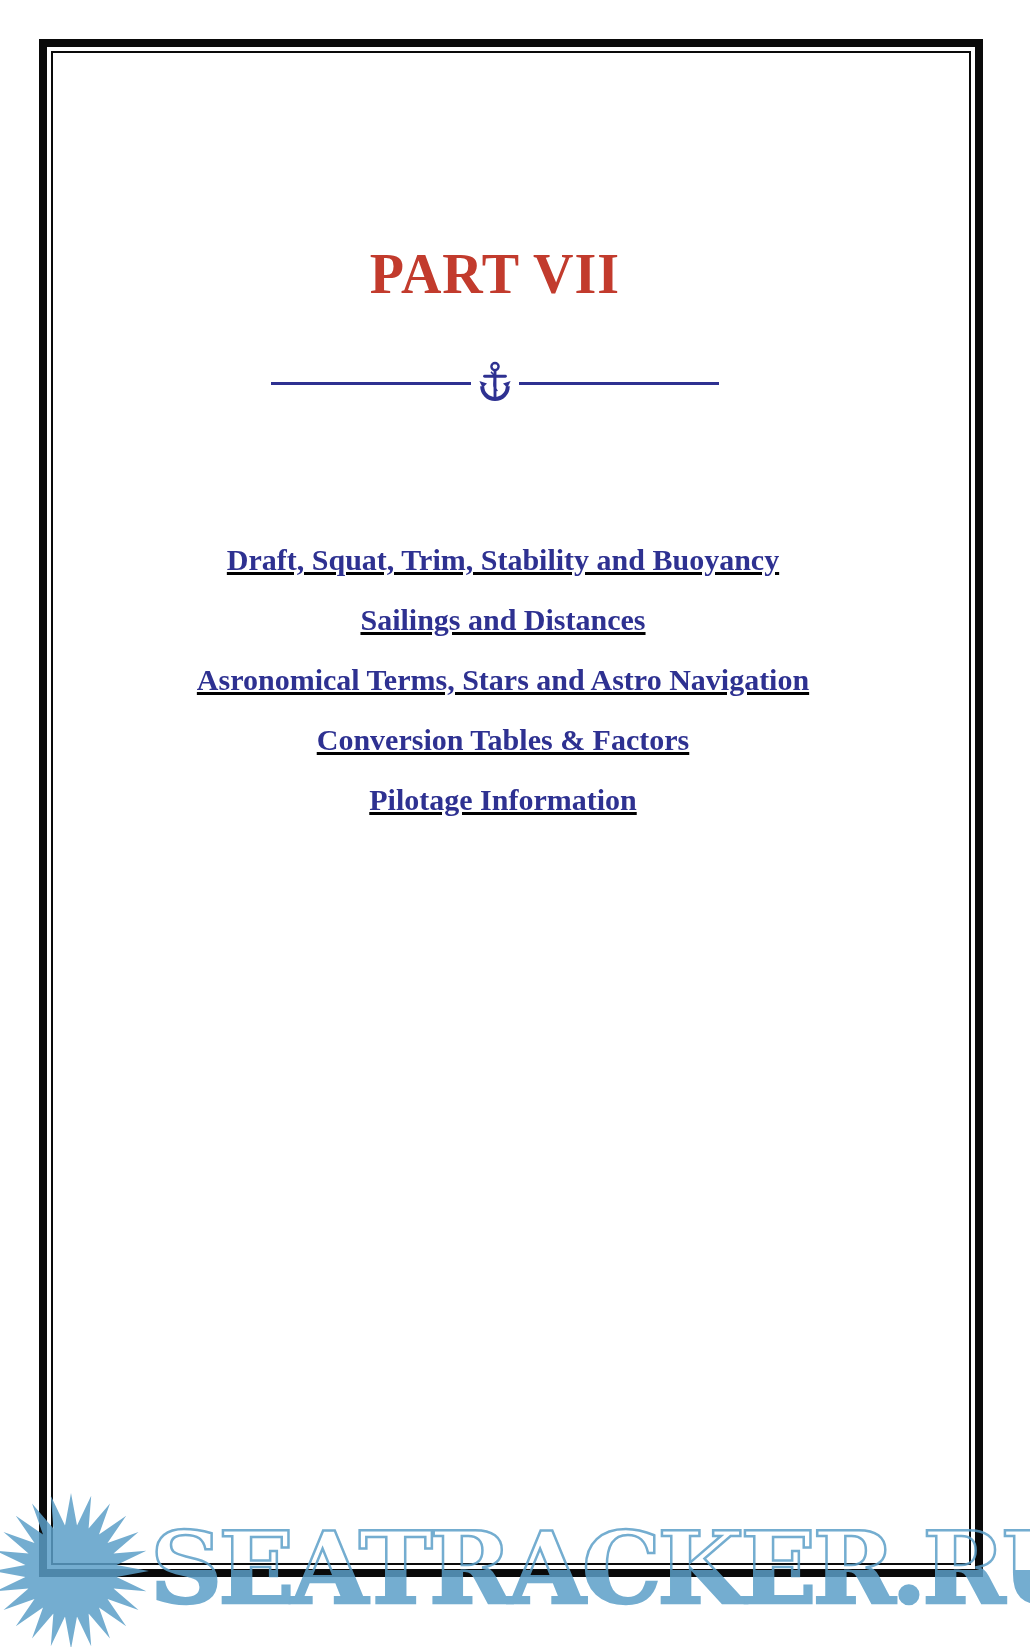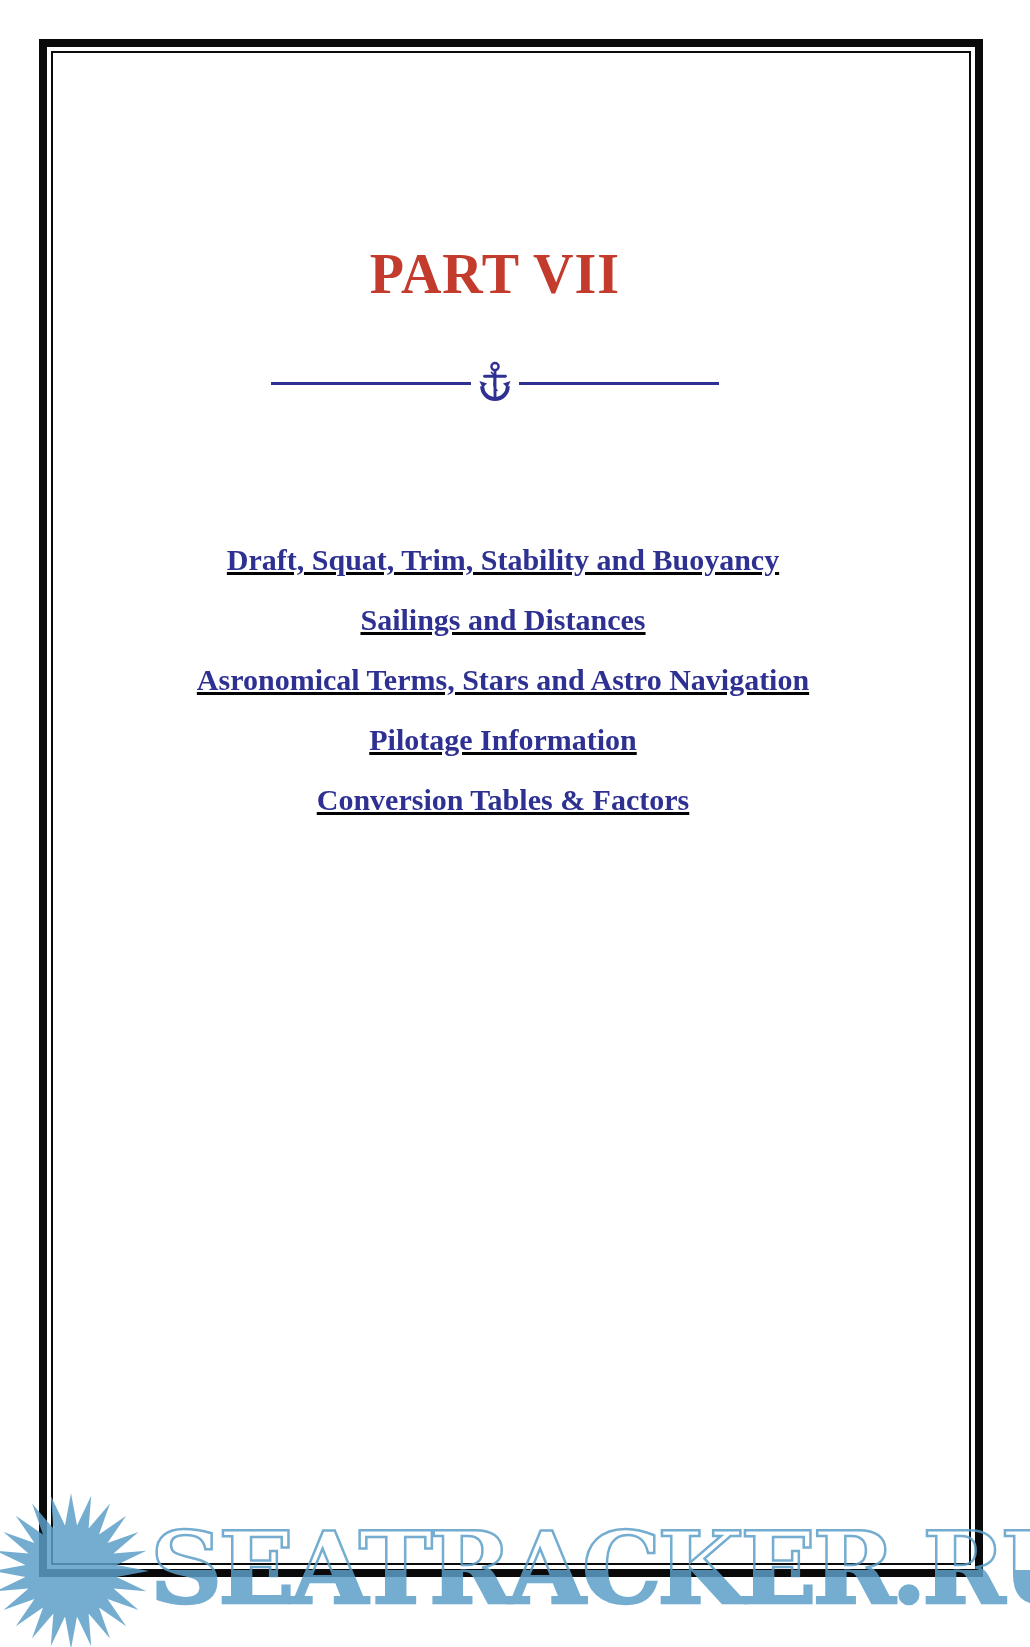--- a/index.html
+++ b/index.html
@@ -160,22 +160,22 @@
         </svg>
       </div>
       <div class="rule"></div>
     </div>
 
 
     <ul class="topics">
       <li>Draft, Squat, Trim, Stability and Buoyancy</li>
       <li>Sailings and Distances</li>
       <li>Asronomical Terms, Stars and Astro Navigation</li>
+      <li>Conversion Tables &amp; Factors</li>
       <li>Pilotage Information</li>
-      <li>Conversion Tables &amp; Factors</li>
     </ul>
   </div>
 
   <div class="watermark">
     <svg class="sun" width="170" height="170" viewBox="-85 -85 170 170" aria-hidden="true">
       <polygon points="78.0,0.0 45.6,6.0 75.3,20.2 42.5,17.6 67.5,39.0 36.5,28.0 55.2,55.2 28.0,36.5 39.0,67.5 17.6,42.5 20.2,75.3 6.0,45.6 0.0,78.0 -6.0,45.6 -20.2,75.3 -17.6,42.5 -39.0,67.5 -28.0,36.5 -55.2,55.2 -36.5,28.0 -67.5,39.0 -42.5,17.6 -75.3,20.2 -45.6,6.0 -78.0,0.0 -45.6,-6.0 -75.3,-20.2 -42.5,-17.6 -67.5,-39.0 -36.5,-28.0 -55.2,-55.2 -28.0,-36.5 -39.0,-67.5 -17.6,-42.5 -20.2,-75.3 -6.0,-45.6 -0.0,-78.0 6.0,-45.6 20.2,-75.3 17.6,-42.5 39.0,-67.5 28.0,-36.5 55.2,-55.2 36.5,-28.0 67.5,-39.0 42.5,-17.6 75.3,-20.2 45.6,-6.0" fill="currentColor"></polygon>
       <path d="M -46 0 A 46 46 0 0 0 46 0 Z" fill="currentColor"></path>
     </svg>
     <div class="wm-text-box">
       <div class="wm-layer wm-outline">SEATRACKER.RU</div>

